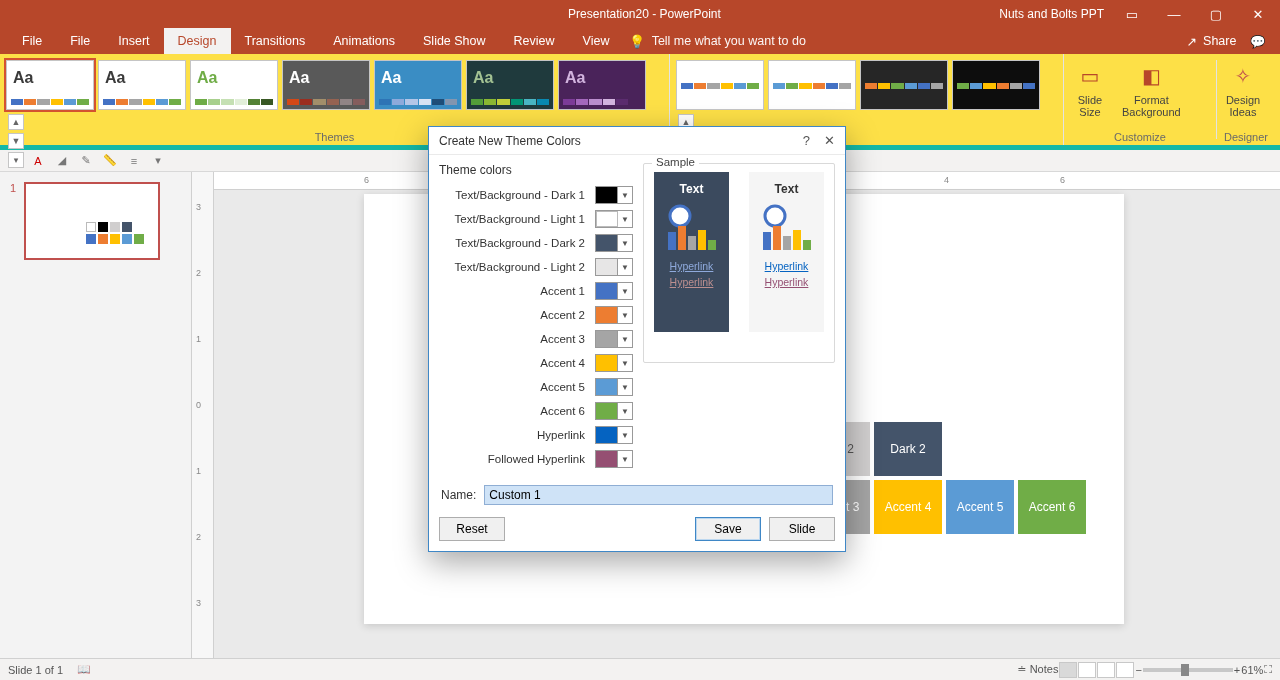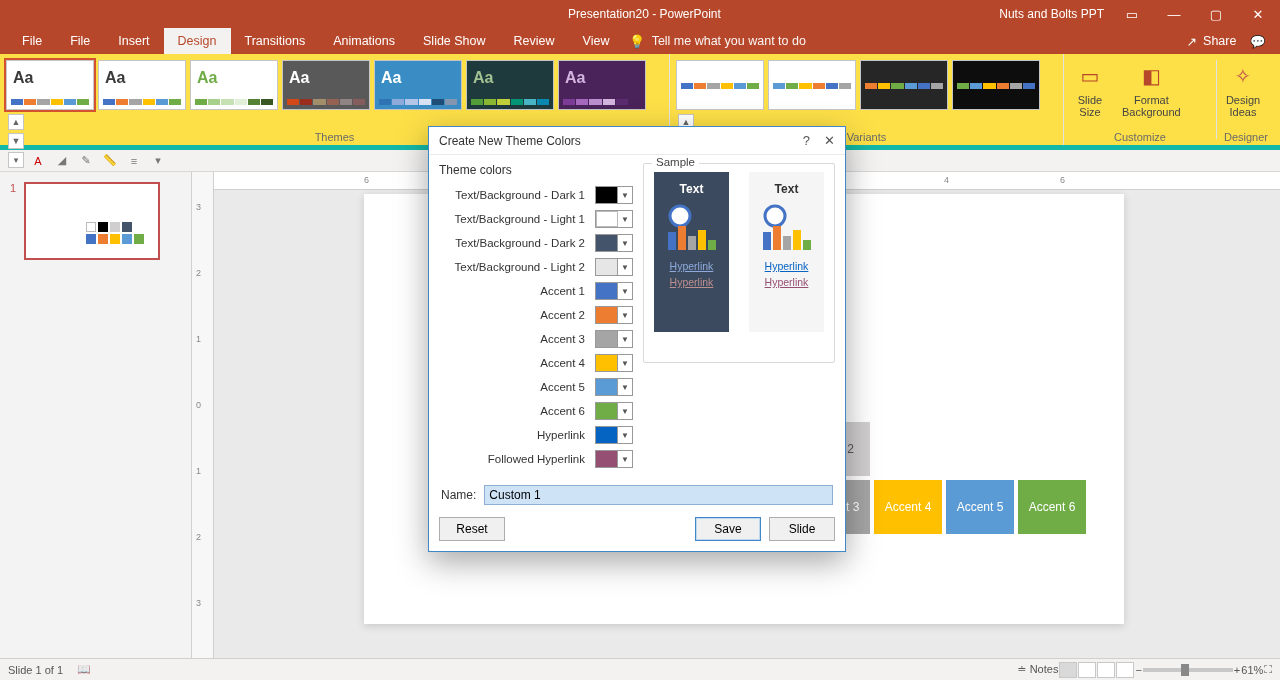--- a/index.html
+++ b/index.html
@@ -267,21 +267,20 @@
             <i style="background: rgb(165, 165, 165);"></i>
             <i style="background: rgb(68, 114, 196);"></i>
           </div>
         </div>
         <div class="scroll">
           <div class="sbtn">▲</div>
           <div class="sbtn">▼</div>
           <div class="sbtn">▾</div>
         </div>
       </div>
-    <div class="group-label">Variants</div>
   </div>
 
   <div class="customize-group">
     <div class="ribbon-btn">
       <div class="icn">▭</div>
       <div style="white-space:pre-line">Slide
 Size</div>
     </div>
     <div class="ribbon-btn">
       <div class="icn">◧</div>
@@ -357,20 +356,23 @@
         <span class="tick" style="left: 730px;">4</span>
         <span class="tick" style="left: 788px;"></span>
         <span class="tick" style="left: 846px;">6</span>
       </div>
     <div class="slide-canvas">
 
       <div class="accent-grid">
         <div class="sw" style="background:#d0cece;color:#555;grid-column:1;">
             <span>Light 2</span>
           </div>
+        <div class="sw" style="background:#44546a;grid-column:2;">
+            <span>Dark 2</span>
+          </div>
         <div style="grid-column:3"></div>
           <div style="grid-column:4"></div>
         <div class="sw" style="background:#a5a5a5">
             <span>Accent 3</span>
           </div>
         <div class="sw" style="background:#ffc000">
             <span>Accent 4</span>
           </div>
         <div class="sw" style="background:#5b9bd5">
             <span>Accent 5</span>

